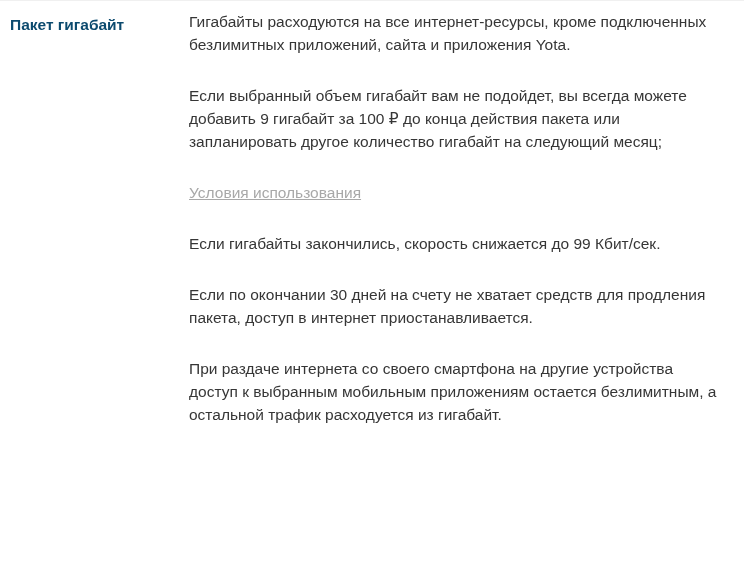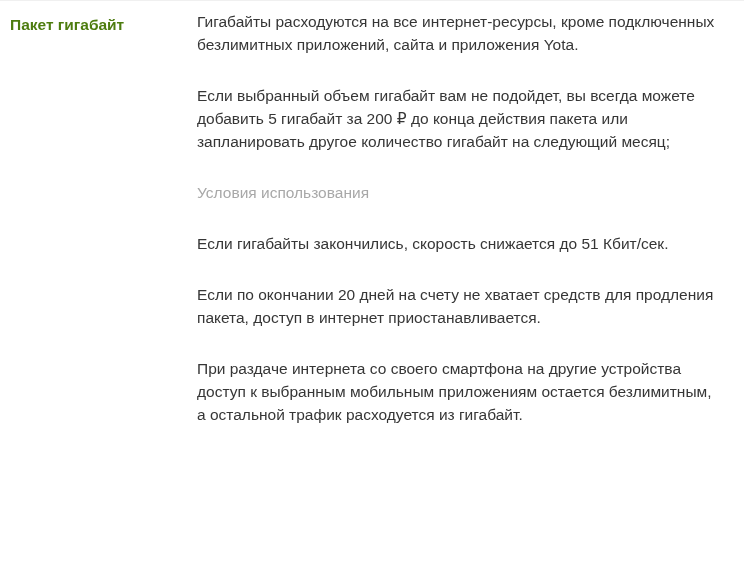--- a/index.html
+++ b/index.html
@@ -26,46 +26,47 @@
   .term-col {
     width: 181px;
     box-sizing: border-box;
     padding-left: 10px;
     padding-top: 3px;
     flex: 0 0 181px;
   }
   .term-title {
     font-size: 15.5px;
     font-weight: bold;
-    color: #4d7c0f;
+    color: #0c4a6e;
     line-height: 23px;
   }
   .content-col {
     flex: 1 1 auto;
     max-width: 537px;
     box-sizing: border-box;
   }
   .content-col p {
-    margin: 0 0 28px 16px;
+    margin: 0 0 28px 8px;
     font-size: 15.5px;
     line-height: 23px;
     color: #363636;
   }
   .content-col p.subheading {
     color: #a8a8a8;
+    text-decoration: underline;
   }
 </style>
 </head>
 <body>
 
 <div class="faq-row">
   <div class="term-col">
     <div class="term-title">Пакет гигабайт</div>
   </div>
   <div class="content-col">
     <p>Гигабайты расходуются на все интернет-ресурсы, кроме подключенных безлимитных приложений, сайта и приложения Yota.</p>
-    <p>Если выбранный объем гигабайт вам не подойдет, вы всегда можете добавить 5 гигабайт за 200 ₽ до конца действия пакета или запланировать другое количество гигабайт на следующий месяц;</p>
+    <p>Если выбранный объем гигабайт вам не подойдет, вы всегда можете добавить 9 гигабайт за 100 ₽ до конца действия пакета или запланировать другое количество гигабайт на следующий месяц;</p>
     <p class="subheading">Условия использования</p>
-    <p>Если гигабайты закончились, скорость снижается до 51 Кбит/сек.</p>
-    <p>Если по окончании 20 дней на счету не хватает средств для продления пакета, доступ в интернет приостанавливается.</p>
+    <p>Если гигабайты закончились, скорость снижается до 99 Кбит/сек.</p>
+    <p>Если по окончании 30 дней на счету не хватает средств для продления пакета, доступ в интернет приостанавливается.</p>
     <p>При раздаче интернета со своего смартфона на другие устройства доступ к выбранным мобильным приложениям остается безлимитным, а остальной трафик расходуется из гигабайт.</p>
   </div>
 </div>
 
 </body></html>

